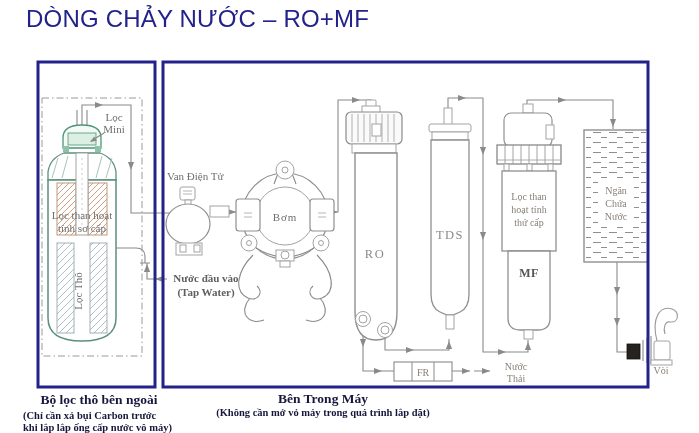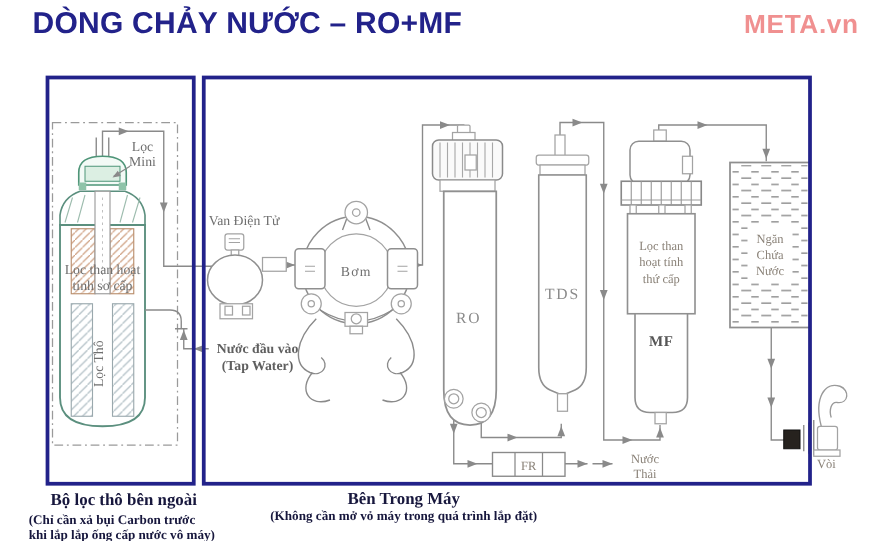--- a/index.html
+++ b/index.html
@@ -2,21 +2,21 @@
 <html style="--navy: #22228a; --brand_red: #f09090; --line_gray: #8a8a8a; --label_gray: #6f6f6f; --caption_ink: #17173d;"><head>
 <meta charset="utf-8">
 <style>
   :root{
     --navy:#22228a; --brand_red:#f09090; --line_gray:#8a8a8a;
     --label_gray:#6f6f6f; --caption_ink:#17173d; --teal:#4e9578;
   }
   html,body{margin:0;padding:0;background:#fff;}
   .stage{position:relative;width:699px;height:433px;background:#ffffff;overflow:hidden;
          font-family:"Liberation Sans",sans-serif;}
-  .title{position:absolute;left:26px;top:5px;font-size:24px;font-weight:bold;
+  .title{position:absolute;left:26px;top:5px;font-size:24px;font-weight:normal;
          letter-spacing:.2px;color:var(--navy);white-space:nowrap;}
   .brand{position:absolute;right:12px;top:8px;font-size:21px;font-weight:bold;
          letter-spacing:.5px;color:var(--brand_red);white-space:nowrap;}
   svg{position:absolute;left:0;top:0;}
   .ln{fill:none;stroke:var(--line_gray);stroke-width:1.1px;}
   .comp{fill:#ffffff;stroke:#8f8f8f;stroke-width:1.2px;}
   .comp2{fill:#ffffff;stroke:#a3a3a3;stroke-width:1px;}
   .tealc{fill:#f3faf6;stroke:var(--teal);stroke-width:1.3px;}
   .frame{fill:none;stroke:var(--navy);stroke-width:3px;}
   .dashdot{fill:none;stroke:#9a9a9a;stroke-width:1px;stroke-dasharray:7 3 1.5 3;}
@@ -27,21 +27,20 @@
   .mf-lab{fill:#555;font-size:12px;font-weight:bold;letter-spacing:.5px;}
   .tap-lab{fill:#5f5f5f;font-size:11px;font-weight:600;}
   .cap-title{fill:var(--caption_ink);font-size:13.5px;font-weight:bold;}
   .cap-note{fill:var(--caption_ink);font-size:10.5px;font-weight:bold;}
 </style>
 </head>
 <body>
 
 <div class="stage">
   <div class="title">DÒNG CHẢY NƯỚC – RO+MF</div>
-  <div class="brand">META.vn</div>
 
   <svg width="699" height="433" viewBox="0 0 699 433">
     <defs>
       <path id="arw" d="M0 0 L-8 -3.1 L-8 3.1 Z" fill="#8a8a8a"></path>
       <pattern id="hatchTan" width="6" height="6" patternUnits="userSpaceOnUse">
         <path d="M0,6 L6,0" stroke="#cfa284" stroke-width="1"></path>
       </pattern>
       <pattern id="hatchGray" width="7" height="7" patternUnits="userSpaceOnUse">
         <path d="M0,7 L7,0" stroke="#b2c0c6" stroke-width="1"></path>
       </pattern>

